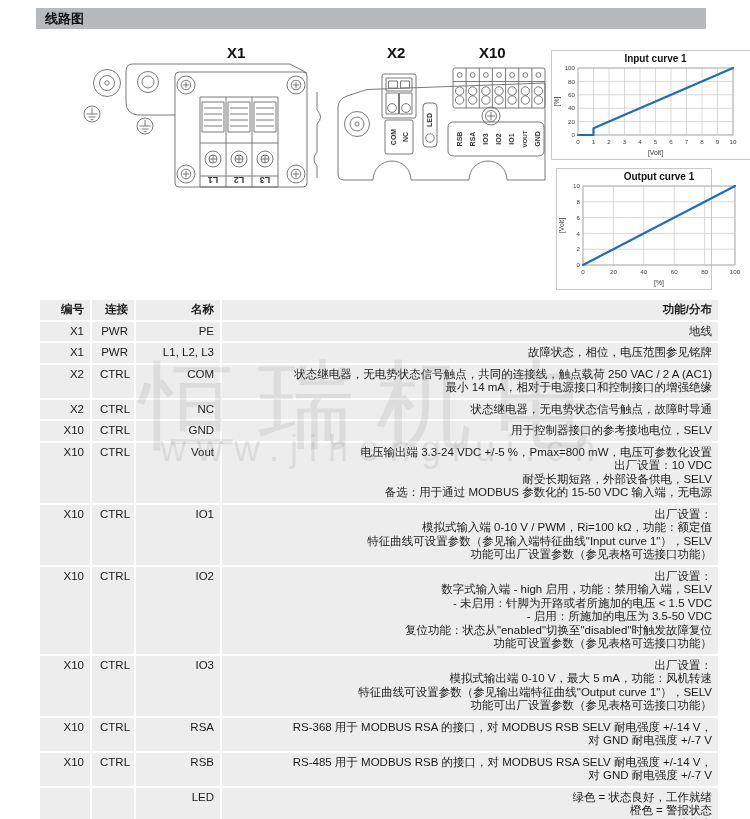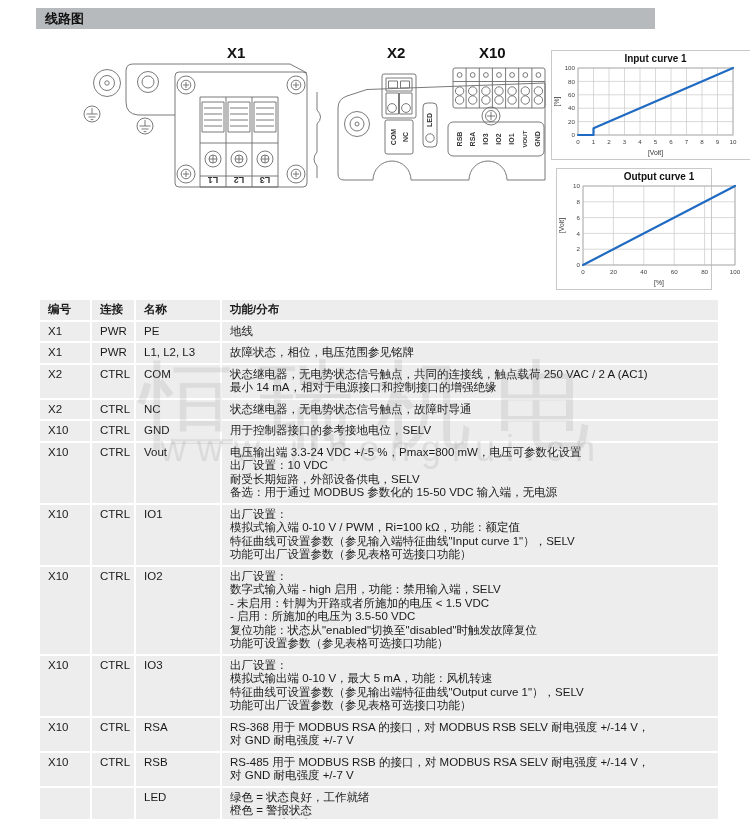--- a/index.html
+++ b/index.html
@@ -1,31 +1,31 @@
 <!DOCTYPE html>
 <html><head>
 <meta charset="utf-8">
 <style>
   html,body{margin:0;padding:0;background:#fff;}
   #page{position:relative;width:750px;height:819px;background:#fff;overflow:hidden;
         font-family:"Liberation Sans","DejaVu Sans",sans-serif;color:#1a1a1a;}
   
-  .titlebar{position:absolute;left:36px;top:8px;width:619px;height:21px;background:#b6babc;
+  .titlebar{position:absolute;left:36px;top:8px;width:670px;height:21px;background:#b6babc;
             display:flex;align-items:center;padding-left:9px;box-sizing:border-box;
             font-size:13px;font-weight:bold;color:#111;}
   
   .conn-label{position:absolute;top:44px;font-size:15px;font-weight:600;color:#111;}
   
   .chartbox{position:absolute;background:#fff;border:1px solid #c9c9c9;box-sizing:border-box;}
   .chartbox svg{display:block;font-family:"Liberation Sans","DejaVu Sans",sans-serif;}
   
   .pin-table{position:absolute;left:40px;top:298px;width:678px;border-collapse:separate;
              border-spacing:0 2px;table-layout:fixed;font-size:11.5px;line-height:13.5px;}
   .pin-table td,.pin-table th{background:#ededed;vertical-align:top;padding:3px 6px 3px 8px;
-             text-align:left;font-weight:normal;border-right:2px solid #fff;}
+             text-align:right;font-weight:normal;border-right:2px solid #fff;}
   .pin-table td:last-child,.pin-table th:last-child{border-right:none;margin-top:11px;}
   .pin-table thead th{font-weight:bold;}
   
   .wm{position:absolute;pointer-events:none;white-space:nowrap;z-index:5;
       color:rgba(130,130,130,0.16);font-weight:normal;}
   .wm-big{left:140px;top:342px;font-size:96px;letter-spacing:22px;}
   .wm-url{left:160px;top:428px;font-size:36px;letter-spacing:11px;font-weight:normal;
           color:rgba(140,140,140,0.18);}
   .drawing{position:absolute;left:55px;top:58px;}
 </style>

